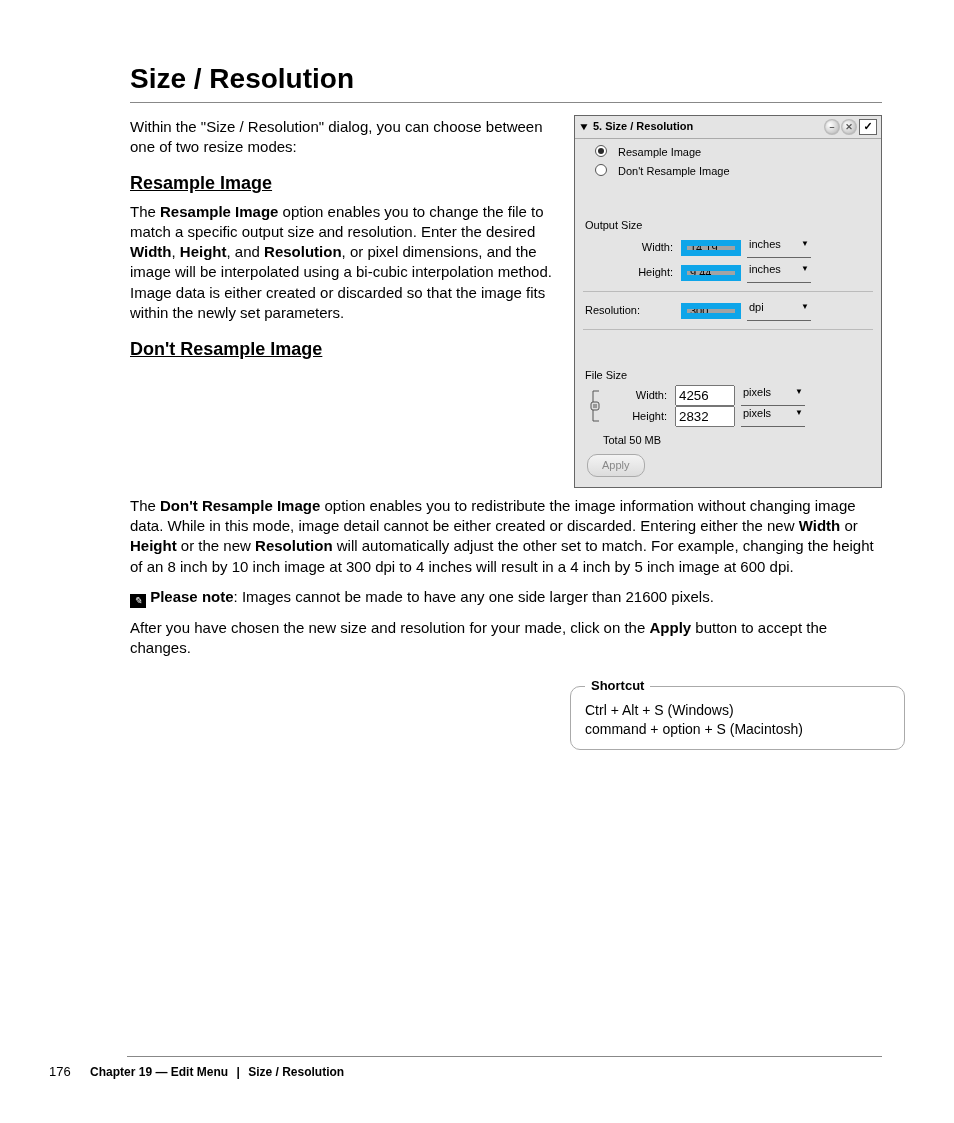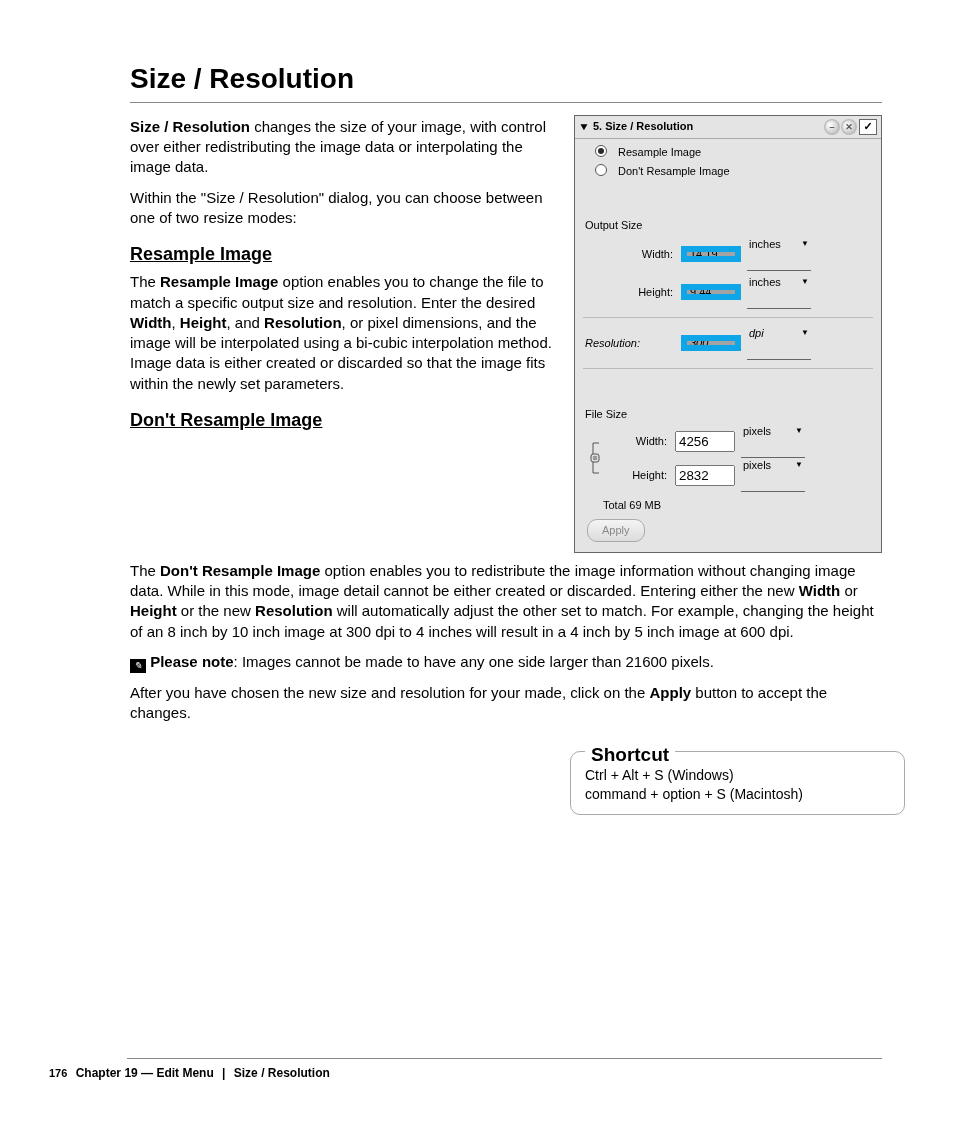--- a/index.html
+++ b/index.html
@@ -58,36 +58,36 @@
     position: relative;
     font-size: 14px;
   }
   .shortcut-box .legend {
     position: absolute;
     top: -10px;
     left: 14px;
     background: #fff;
     padding: 0 6px;
     font-weight: 700;
-    font-size: 19px;
+    font-size: 13px;
   }
   .footer {
     position: absolute;
     left: 0; right: 0; bottom: 42px;
     padding: 0 72px 0 49px;
   }
   .footer-rule {
     border-top: 1px solid #888;
     margin-left: 78px;
   }
   .footer-text {
     margin-top: 6px;
     font-size: 12px;
   }
-  .footer-text .pn { font-weight: 700; font-size: 11px; margin-right: 5px; }
+  .footer-text .pn { font-weight: 400; font-size: 13px; margin-right: 16px; }
   .footer-text .sep { margin: 0 5px; font-weight: 700; }
 
   
   .dialog {
     float: right;
     width: 306px;
     margin: 8px 0 8px 14px;
     border: 1px solid #666;
     background: #e4e4e4;
     font-family: Tahoma, Arial, sans-serif;
@@ -142,21 +142,21 @@
   .field-row .lbl { text-align: right; padding-right: 2px; }
   .field-row input {
     font: inherit; font-size: 11px;
     height: 16px; padding: 0 3px;
     border: 6px solid #0ea5e9; background:#a3a3a3;
     width: 100%;
     box-sizing: border-box;
   }
   .unit-cell {
     border-bottom: 1px solid #666;
-    padding: 0 2px 18px 2px;
+    padding: 0 2px 5px 2px;
     display:flex; justify-content: space-between; align-items: center;
     height: 15px;
   }
   .unitarrow { font-size: 8px; }
   .hr { border-top: 1px solid #bbb; margin: 6px 2px; }
   .file-size-grid {
     display: grid;
     grid-template-columns: 18px 58px 60px 64px 16px;
     column-gap: 6px;
     align-items: center;
@@ -221,21 +221,21 @@
           <span class="lbl">Height:</span>
           <input value="9.44" style="">
           <span class="unit-cell">
             <span>inches</span>
             <span class="unitarrow">▼</span>
           </span>
         </div>
 
         <div class="hr"></div>
 
-        <div class="field-row" style="grid-template-columns: 76px 60px 64px 16px; font-style: italic;">
+        <div class="field-row" style="grid-template-columns: 76px 60px 64px 16px;">
           <span class="lbl" style="text-align:left; padding-left:0; margin-left:-14px;">Resolution:</span>
           <input value="300" style="">
           <span class="unit-cell">
             <span>dpi</span>
             <span class="unitarrow">▼</span>
           </span>
         </div>
 
         <div class="hr"></div>
 
@@ -257,29 +257,26 @@
           </span>
           <span></span>
           <span class="fs-lbl">Height:</span>
           <input value="2832" style="">
           <span class="unit-cell">
             <span>pixels</span>
             <span class="unitarrow">▼</span>
           </span>
         </div>
 
-        <div class="total">Total 69 MB</div>
+        <div class="total">Total 50 MB</div>
         <button class="apply-btn">Apply</button>
       </div>
     </div>
 
     <div class="intro">
-      <p>
-        <b>Size / Resolution</b><span> changes the size of your image, with control over either redistributing the image data or interpolating the image data.</span>
-      </p>
       <p>Within the "Size / Resolution" dialog, you can choose between one of two resize modes:</p>
     </div>
 
     <h2 class="section">Resample Image</h2>
     <p>
       <span>The </span><b>Resample Image</b><span> option enables you to change the file to match a specific output size and resolution. Enter the desired </span><b>Width</b><span>, </span><b>Height</b><span>, and </span><b>Resolution</b><span>, or pixel dimensions, and the image will be interpolated using a bi-cubic interpolation method. Image data is either created or discarded so that the image fits within the newly set parameters.</span>
     </p>
 
     <h2 class="section">Don't Resample Image</h2>
   </div>

